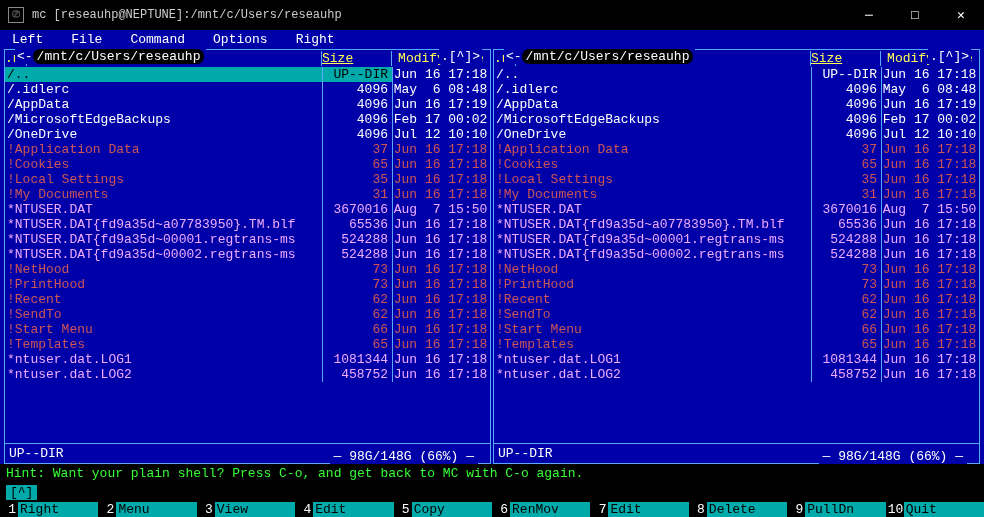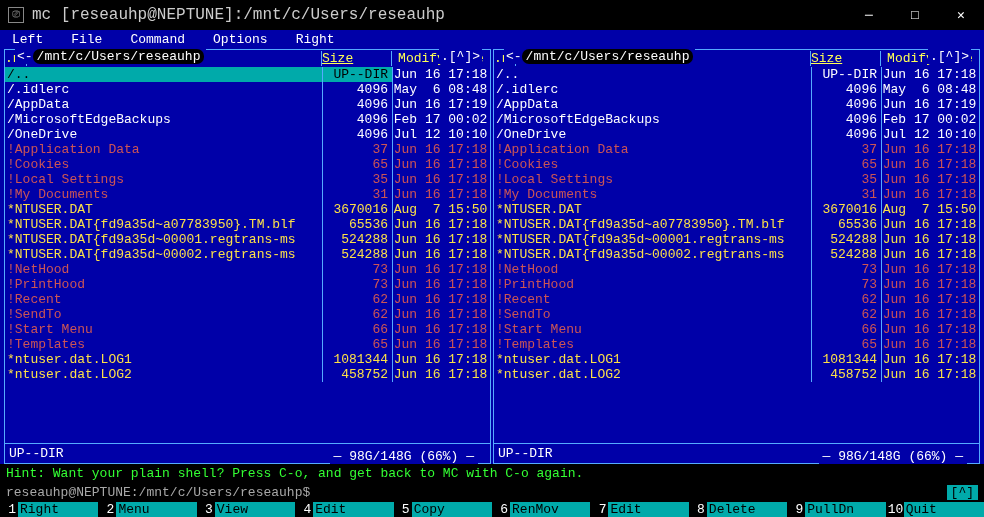--- a/index.html
+++ b/index.html
@@ -16,21 +16,21 @@
 }
 .titlebar {
   background: #000;
   height: 30px;
   display: flex;
   align-items: center;
   padding-left: 8px;
   color: #ccc;
 }
 .titlebar .icon { width:16px; height:16px; border:1px solid #888; margin-right:8px; display:flex; align-items:center; justify-content:center; font-size:9px; }
-.titlebar .title { flex:1; font-size:16px; }
+.titlebar .title { flex:1; font-size:12px; }
 .titlebar .winbtns { display:flex; }
 .titlebar .winbtn { width:46px; height:30px; display:flex; align-items:center; justify-content:center; color:#fff; }
 .menubar {
   background: #0000a8;
   color: #fff;
   padding: 2px 0 2px 12px;
   display:flex;
   gap:28px;
 }
 .menubar span { }
@@ -79,21 +79,21 @@
 }
 .row {
   display:flex;
   white-space:pre;
 }
 .row .cname { flex:1; overflow:hidden; padding-left:2px;}
 .row .csize { width:70px; text-align:right; padding-right:4px;}
 .row .cmtime { width:98px; padding-right:2px;text-align:center;}
 .row.white { color:#fff; }
 .row.red { color:#cc5555; }
-.row.green { color:#fde047; }
+.row.green { color:#f0abfc; }
 .row .csize, .row .cmtime { border-left:1px solid #55aaff; }
 .row.selected .cname, .row.selected .csize { background:#00aaaa; color:#000; }
 .status {
   border-top:1px solid #55aaff;
   padding:2px 4px;
   color:#fff;
 }
 .panel-footer {
   position:absolute;
   bottom:-1px;
@@ -220,21 +220,20 @@
         <div class="row green"><div class="cname">*ntuser.dat.LOG2</div><div class="csize">458752</div><div class="cmtime">Jun 16 17:18</div></div>
       </div>
       <div class="status">UP--DIR</div>
       <div class="panel-footer">— 98G/148G (66%) —</div>
     </div>
 </div>
 
 <div class="hint">Hint: Want your plain shell? Press C-o, and get back to MC with C-o again.</div>
 
 <div class="prompt">
-  <span>reseauhp@NEPTUNE:/mnt/c/Users/reseauhp$</span>
   <span class="ind">[^]</span>
 </div>
 
 <div class="fkeys" id="fkeys">
     <div class="fkey">
       <span class="num">1</span>
       <span class="lbl">Right</span>
     </div>
     <div class="fkey">
       <span class="num">2</span>

